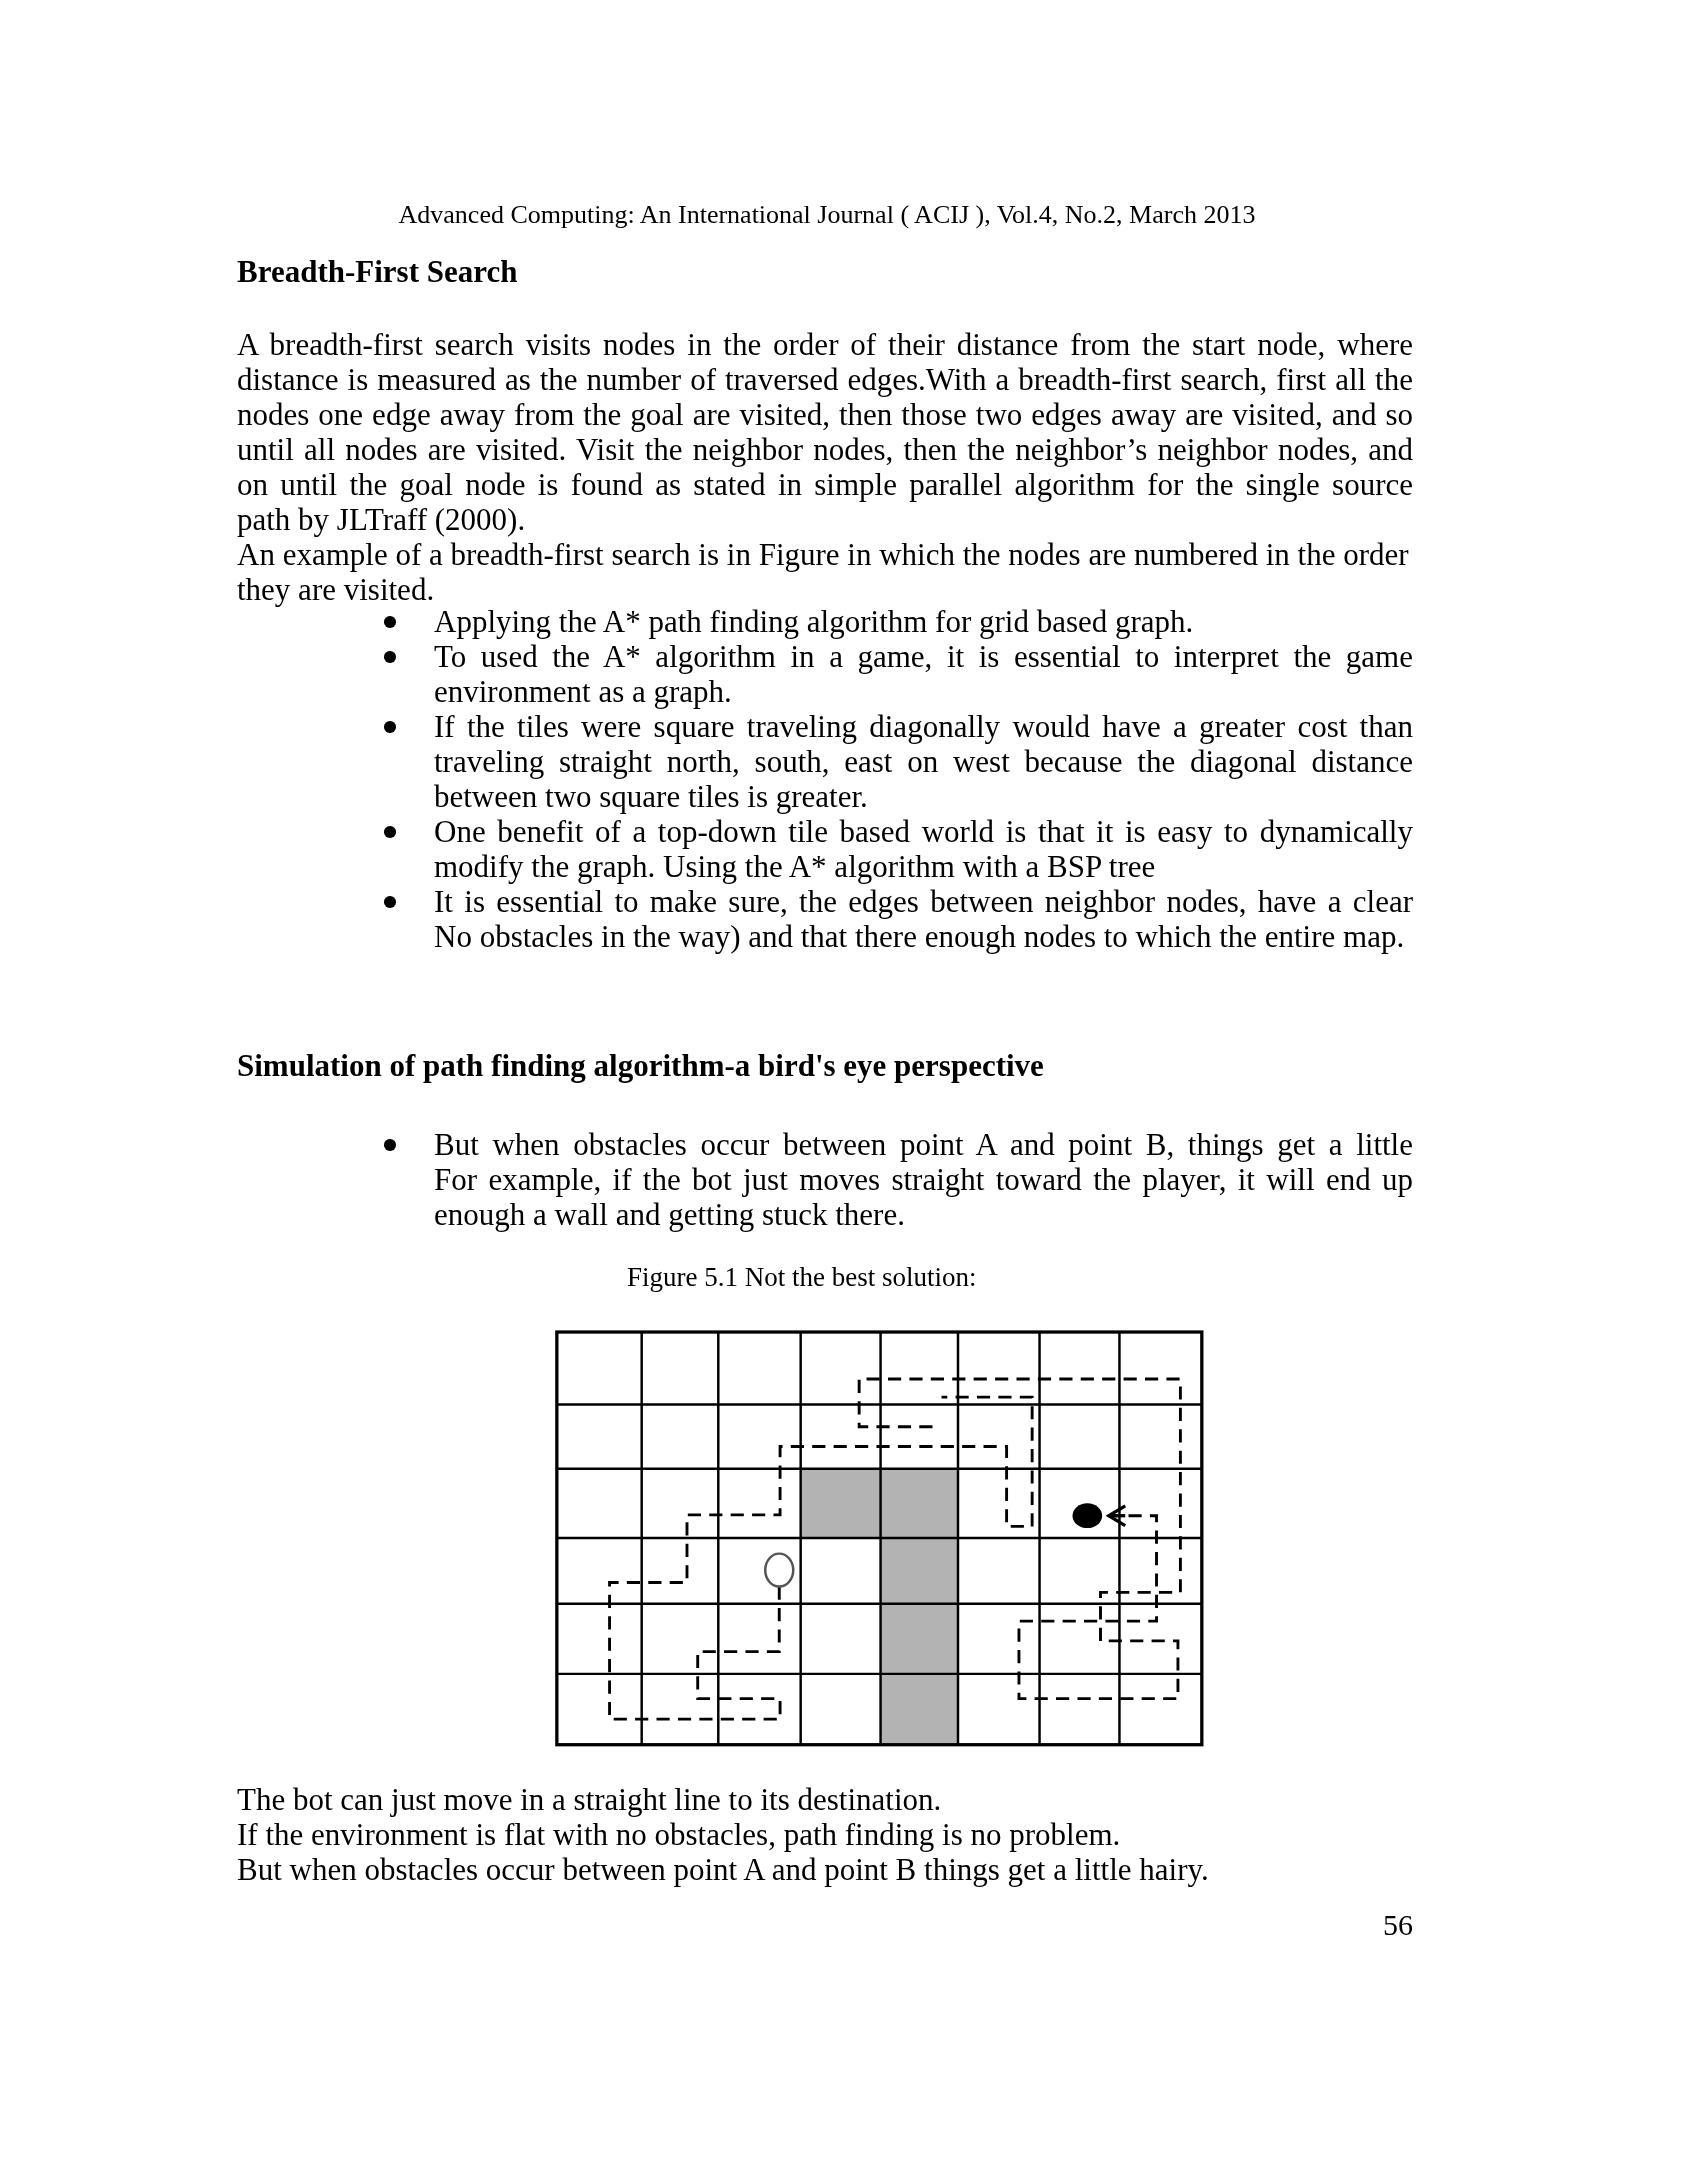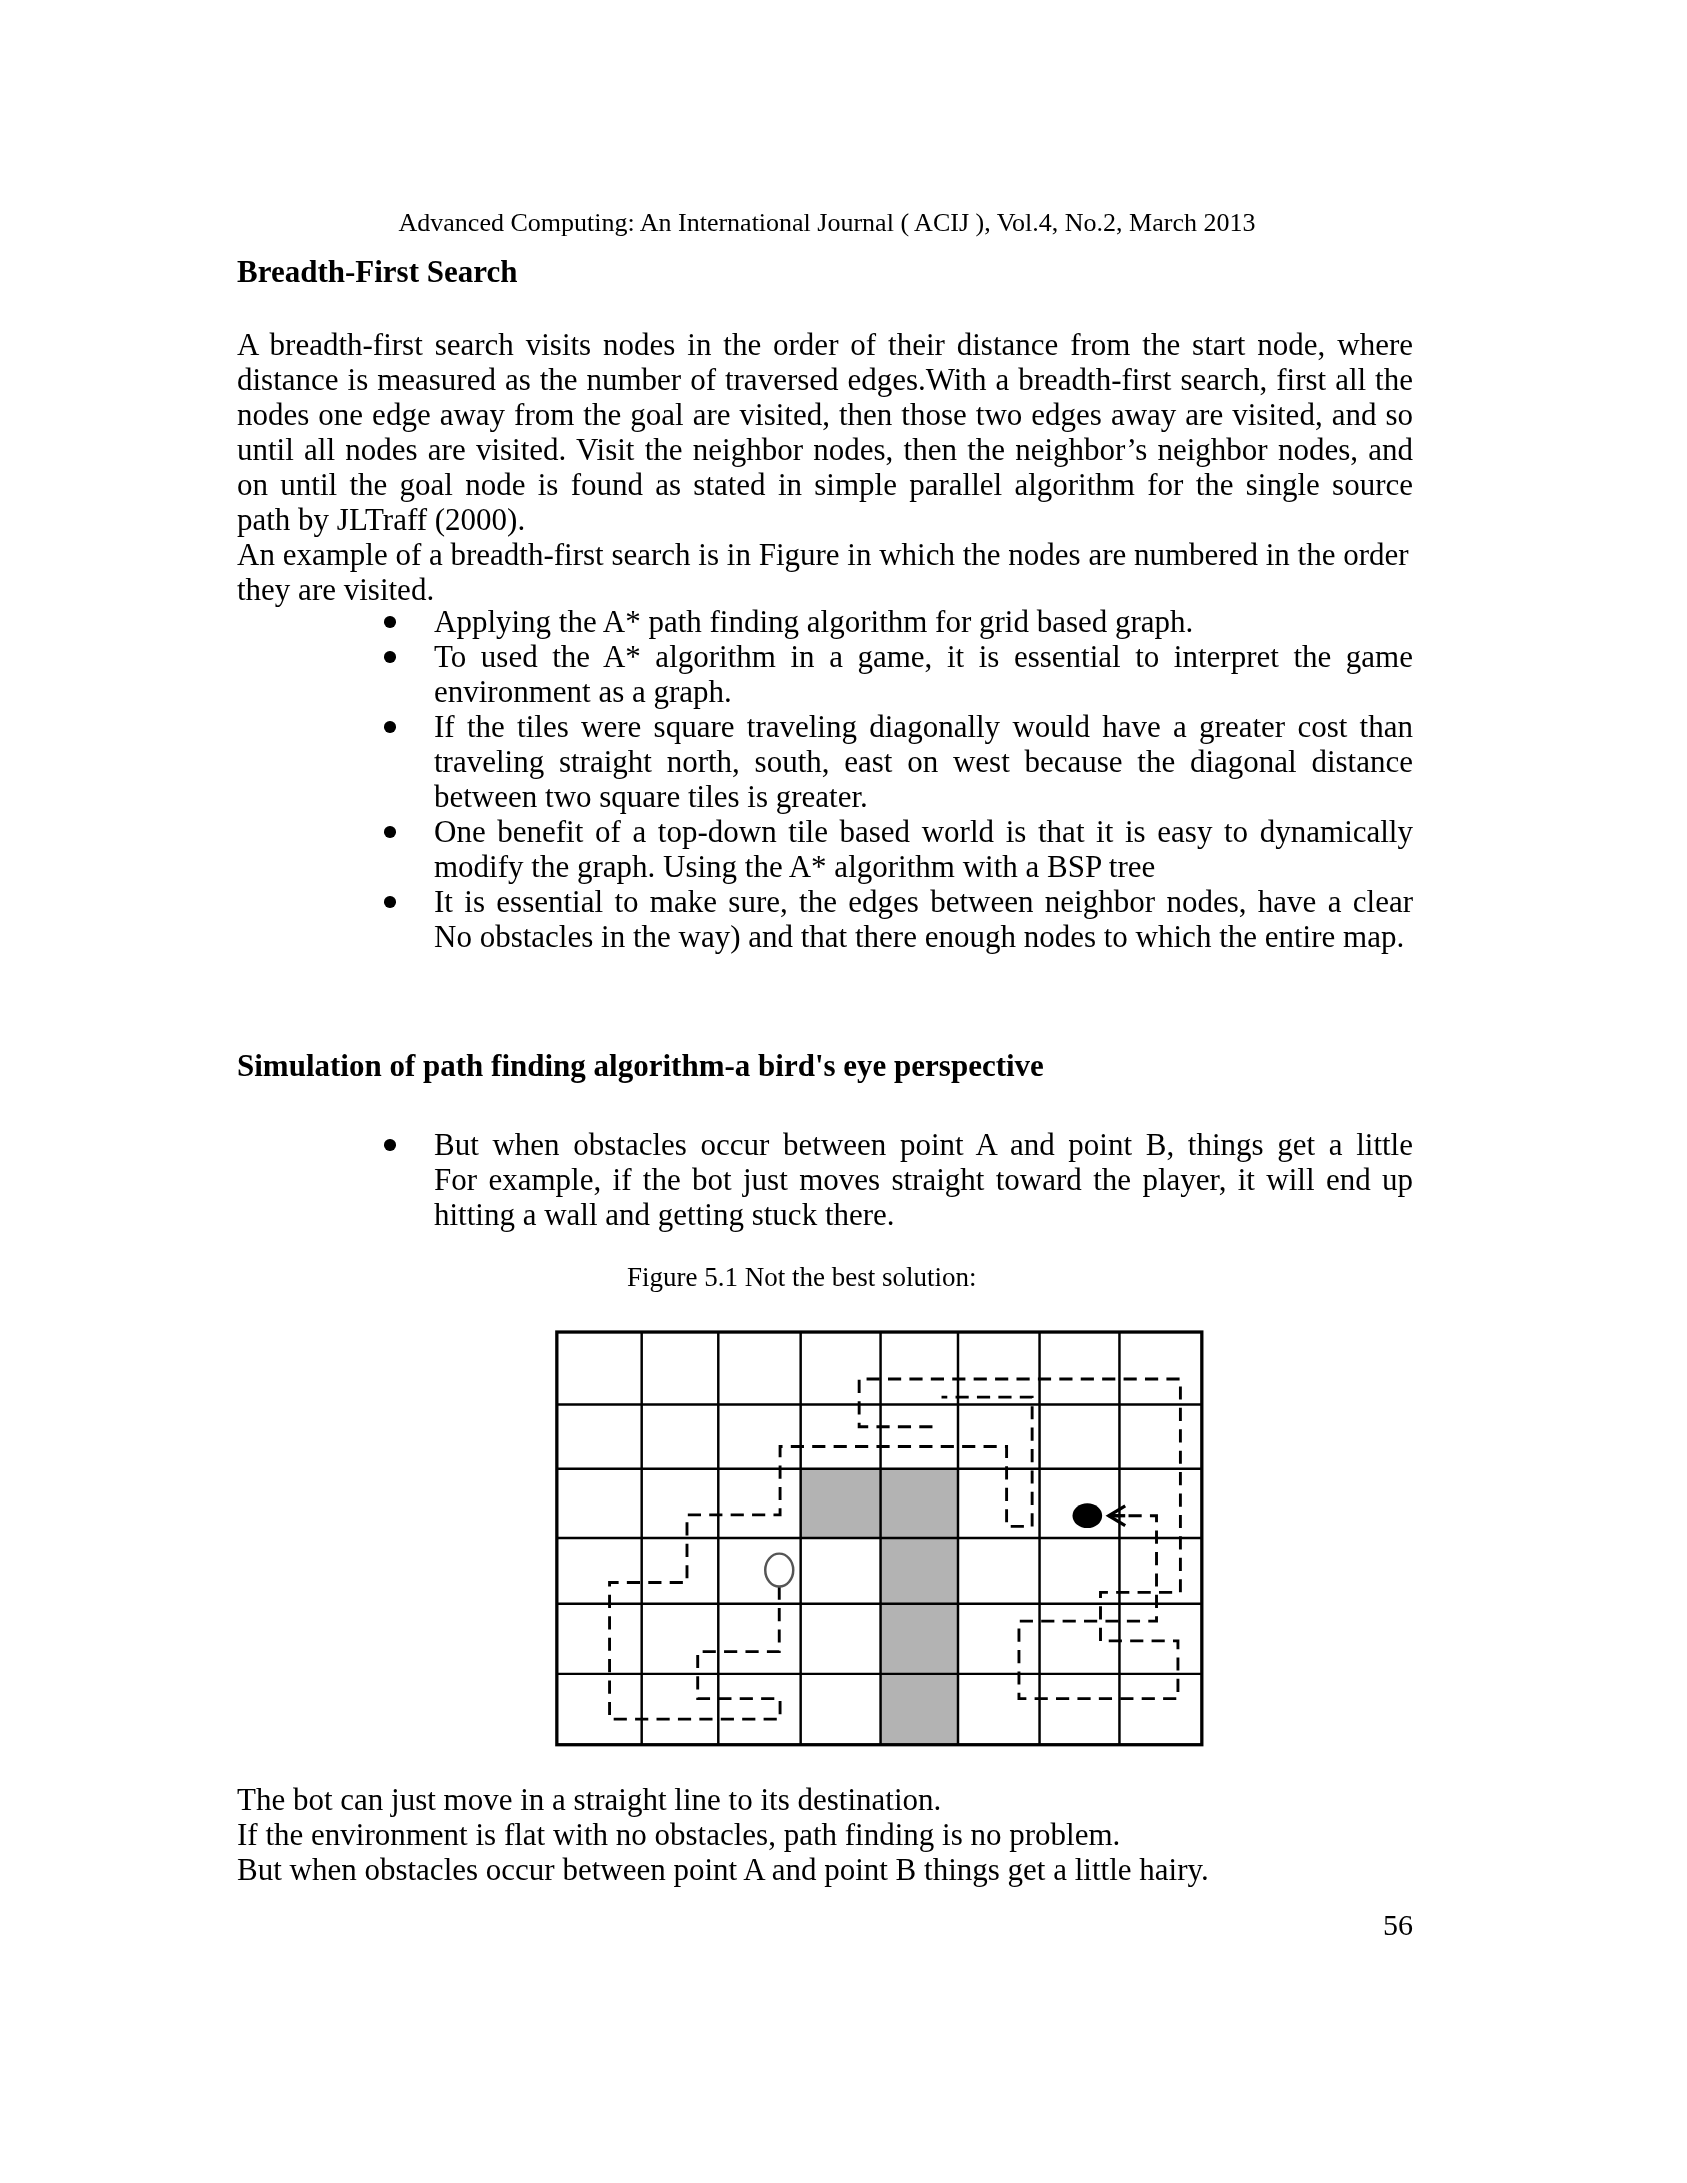--- a/index.html
+++ b/index.html
@@ -1,19 +1,19 @@
 <!DOCTYPE html>
 <html style="font-size:13px"><head>
 <meta charset="utf-8">
 <style>
   html, body { margin: 0; padding: 0; background: #ffffff; }
   body { width: 1687px; height: 2183px; position: relative; overflow: hidden;
          font-family: "Liberation Serif", "DejaVu Serif", serif; color: #000; }
   .abs { position: absolute; white-space: nowrap; }
-  .running-header { left: 0; width: 1687px; top: 198px; text-align: center; font-size: 26px; line-height: 33px; padding-left: 0; margin-top: 8px; }
+  .running-header { left: 0; width: 1687px; top: 198px; text-align: center; font-size: 26px; line-height: 33px; padding-left: 0; }
   .running-header span { display: inline-block; margin-left: -33px; }
   .h { font-weight: bold; font-size: 31px; line-height: 36px; left: 237px; }
   .para { position: absolute; left: 237px; width: 1176px; font-size: 31px; line-height: 35px; }
   .line { display: block; height: 35px; white-space: nowrap; }
   .jl { display: block; height: 35px; text-align: justify; text-align-last: justify; white-space: normal; overflow: hidden; }
   .bul-list { position: absolute; left: 237px; width: 1176px; font-size: 31px; line-height: 35px; margin: 0; padding: 0; list-style: none; }
   .bul { position: relative; padding-left: 197px; }
   .bul .dot { position: absolute; left: 147px; top: 12.4px; width: 11.5px; height: 11.5px; border-radius: 50%; background: #000; }
   .caption { font-size: 27px; line-height: 33px; left: 627px; }
   .page-no { font-size: 30px; line-height: 33px; right: 274px; }
@@ -67,21 +67,21 @@
   </li>
 </ul>
 
 <div class="abs h" style="top:1048px;">Simulation of path finding algorithm-a bird's eye perspective</div>
 
 <ul class="bul-list" style="top:1127px;">
   <li class="bul">
     <span class="dot"></span>
     <span class="jl">But when obstacles occur between point A and point B, things get a little hairy.</span>
     <span class="jl">For example, if the bot just moves straight toward the player, it will end up just</span>
-    <span class="line">hitting a wall and getting stuck there.</span>
+    <span class="line">enough a wall and getting stuck there.</span>
   </li>
 </ul>
 
 <div class="abs caption" style="top:1261px;">Figure 5.1 Not the best solution:</div>
 
 <svg width="1687" height="2183" viewBox="0 0 2048 2650">
 
   <g fill="#b3b3b3">
     <rect x="972" y="1783" width="97" height="84"></rect>
     <rect x="1069" y="1783" width="94" height="84"></rect>

